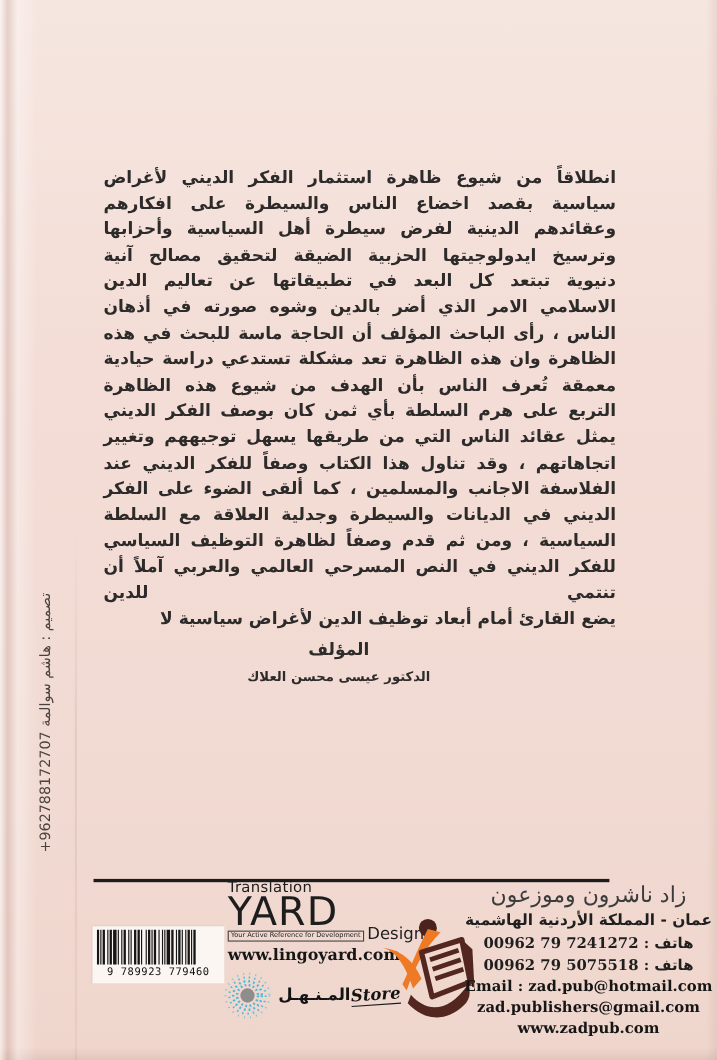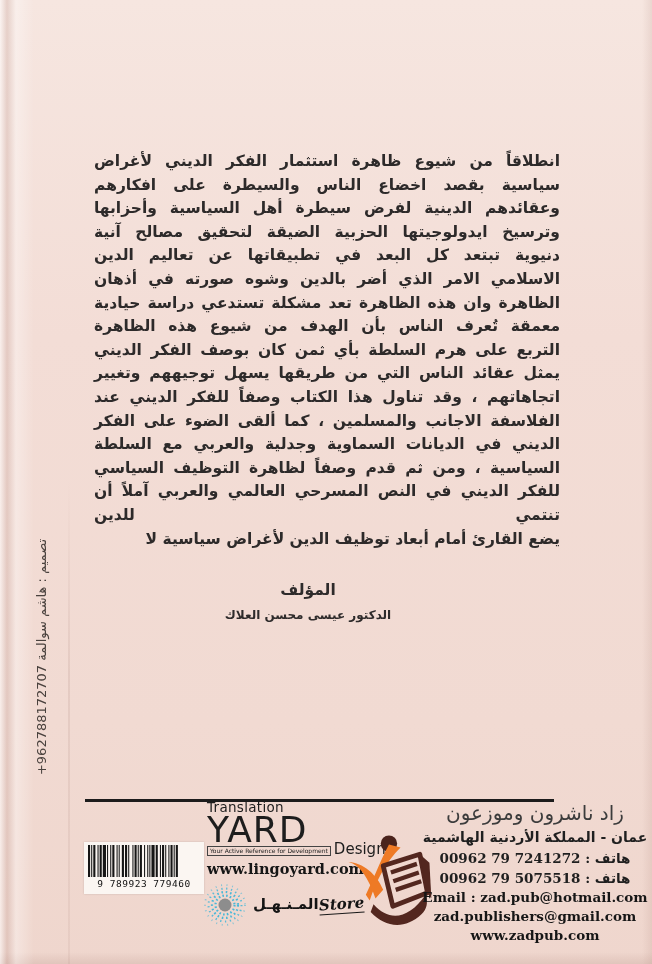--- a/index.html
+++ b/index.html
@@ -84,27 +84,28 @@
   <div class="edge-sheen"></div>
   <div class="crease"></div>
 
   <div class="synopsis">
       <div class="para-line">انطلاقاً من شيوع ظاهرة استثمار الفكر الديني لأغراض</div>
       <div class="para-line">سياسية بقصد اخضاع الناس والسيطرة على افكارهم</div>
       <div class="para-line">وعقائدهم الدينية لفرض سيطرة أهل السياسية وأحزابها</div>
       <div class="para-line">وترسيخ ايدولوجيتها الحزبية الضيقة لتحقيق مصالح آنية</div>
       <div class="para-line">دنيوية تبتعد كل البعد في تطبيقاتها عن تعاليم الدين</div>
       <div class="para-line">الاسلامي الامر الذي أضر بالدين وشوه صورته في أذهان</div>
+      <div class="para-line">الناس ، رأى الباحث المؤلف أن الحاجة ماسة للبحث في هذه</div>
       <div class="para-line">الظاهرة وان هذه الظاهرة تعد مشكلة تستدعي دراسة حيادية</div>
       <div class="para-line">معمقة تُعرف الناس بأن الهدف من شيوع هذه الظاهرة</div>
       <div class="para-line">التربع على هرم السلطة بأي ثمن كان بوصف الفكر الديني</div>
       <div class="para-line">يمثل عقائد الناس التي من طريقها يسهل توجيههم وتغيير</div>
       <div class="para-line">اتجاهاتهم ، وقد تناول هذا الكتاب وصفاً للفكر الديني عند</div>
       <div class="para-line">الفلاسفة الاجانب والمسلمين ، كما ألقى الضوء على الفكر</div>
-      <div class="para-line">الديني في الديانات السماوية وجدلية والعربي مع السلطة</div>
+      <div class="para-line">الديني في الديانات والسيطرة وجدلية العلاقة مع السلطة</div>
       <div class="para-line">السياسية ، ومن ثم قدم وصفاً لظاهرة التوظيف السياسي</div>
       <div class="para-line">للفكر الديني في النص المسرحي العالمي والعربي آملاً أن</div>
       <div class="para-line">تنتمي للدين</div>
       <div class="para-line">يضع القارئ أمام أبعاد توظيف الدين لأغراض سياسية لا</div>
     </div>
 
   <div class="author-block">
     <div class="author-label">المؤلف</div>
     <div class="author-name">الدكتور عيسى محسن العلاك</div>
   </div>

